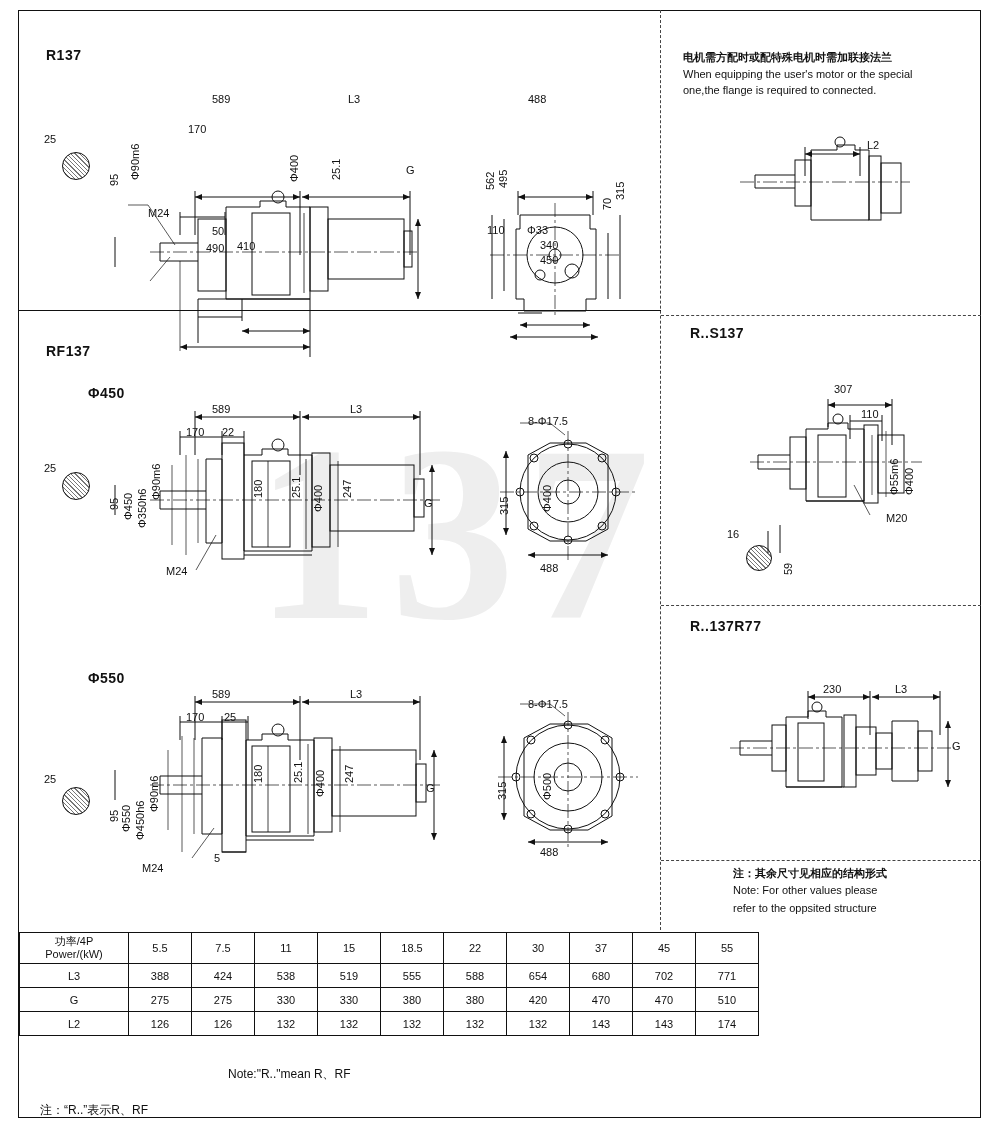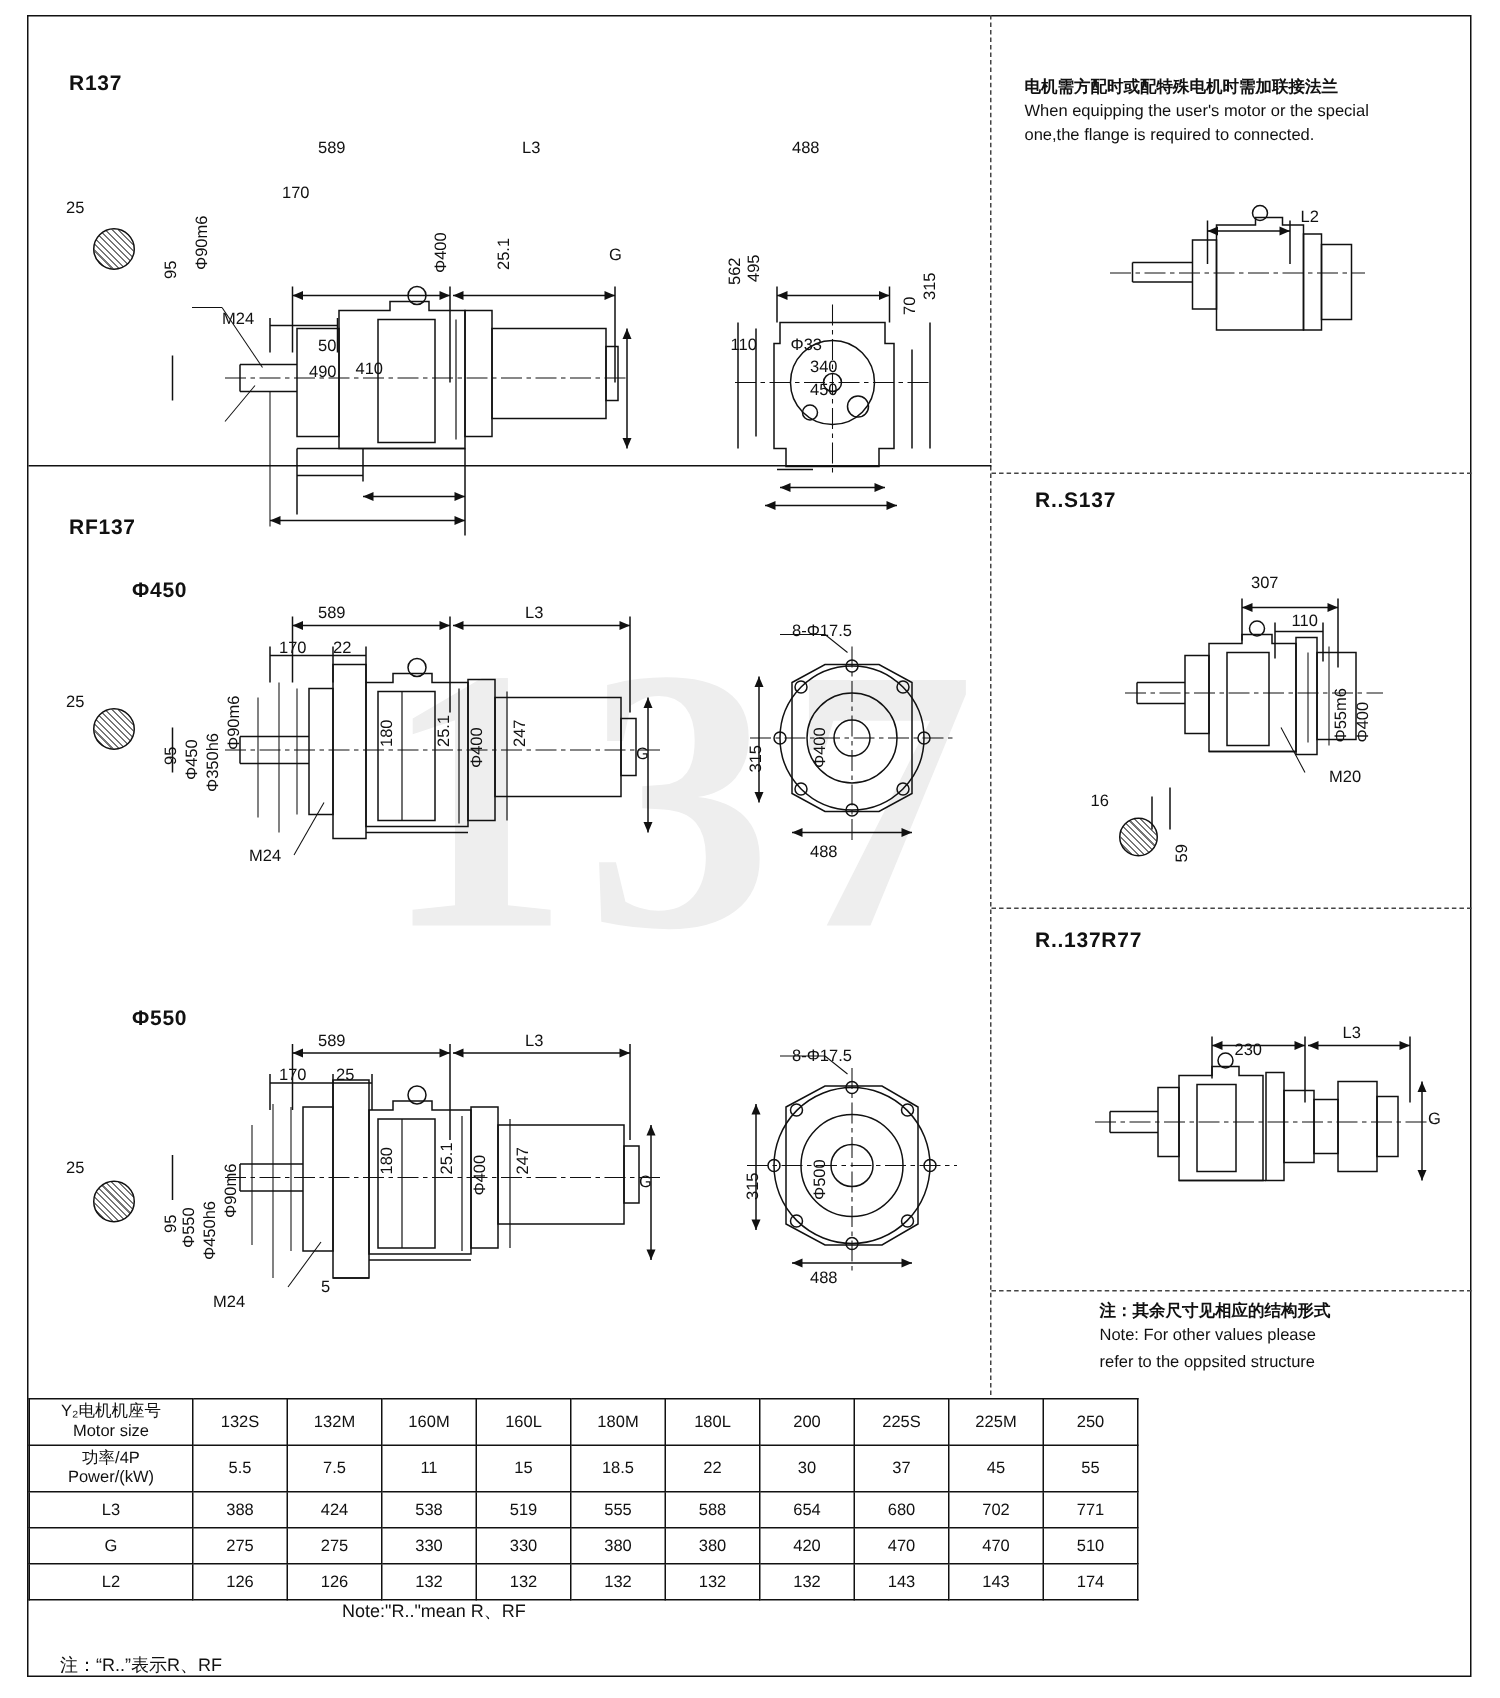--- a/index.html
+++ b/index.html
@@ -440,47 +440,30 @@
       <path d="M232,46 h26 v60 h-26 z"></path>
       <rect x="258" y="56" width="14" height="40"></rect>
       <line x1="126" y1="112" x2="184" y2="112"></line>
       <line x1="70" y1="73" x2="295" y2="73" stroke-dasharray="14,3,3,3" stroke-width="0.7"></line>
       <line x1="288" y1="46" x2="288" y2="112"></line>
       <path d="M288,46 l-3,7 h6 z" fill="#111" stroke="none"></path>
       <path d="M288,112 l-3,-7 h6 z" fill="#111" stroke="none"></path>
     </g>
   </svg>
 
-  <div class="t" style="left:823px;top:683px;margin-top:11px;">230</div>
+  <div class="t" style="left:823px;top:683px;">230</div>
   <div class="t" style="left:895px;top:683px;">L3</div>
   <div class="t" style="left:952px;top:740px;">G</div>
 
   <div class="t note-cn" style="left:733px;top:866px;font-weight:bold;">注：其余尺寸见相应的结构形式</div>
   <div class="t" style="left:733px;top:884px;">Note: For other values please</div>
   <div class="t" style="left:733px;top:902px;">refer to the oppsited structure</div>
 
   <table class="spec">
     <tbody>
-      <tr>
-        <td class="c0">
-          <div style="line-height:13px;">Y₂电机机座号</div>
-          <div style="line-height:13px;">Motor size</div>
-        </td>
-        <td class="cN">132S</td>
-        <td class="cN">132M</td>
-        <td class="cN">160M</td>
-        <td class="cN">160L</td>
-        <td class="cN">180M</td>
-        <td class="cN">180L</td>
-        <td class="cN">200</td>
-        <td class="cN">225S</td>
-        <td class="cN">225M</td>
-        <td class="cN">250</td>
-        <td class="cEnd"></td>
-      </tr>
       <tr>
         <td class="c0">
           <div style="line-height:13px;">功率/4P</div>
           <div style="line-height:13px;">Power/(kW)</div>
         </td>
         <td class="cN">5.5</td>
         <td class="cN">7.5</td>
         <td class="cN">11</td>
         <td class="cN">15</td>
         <td class="cN">18.5</td>

